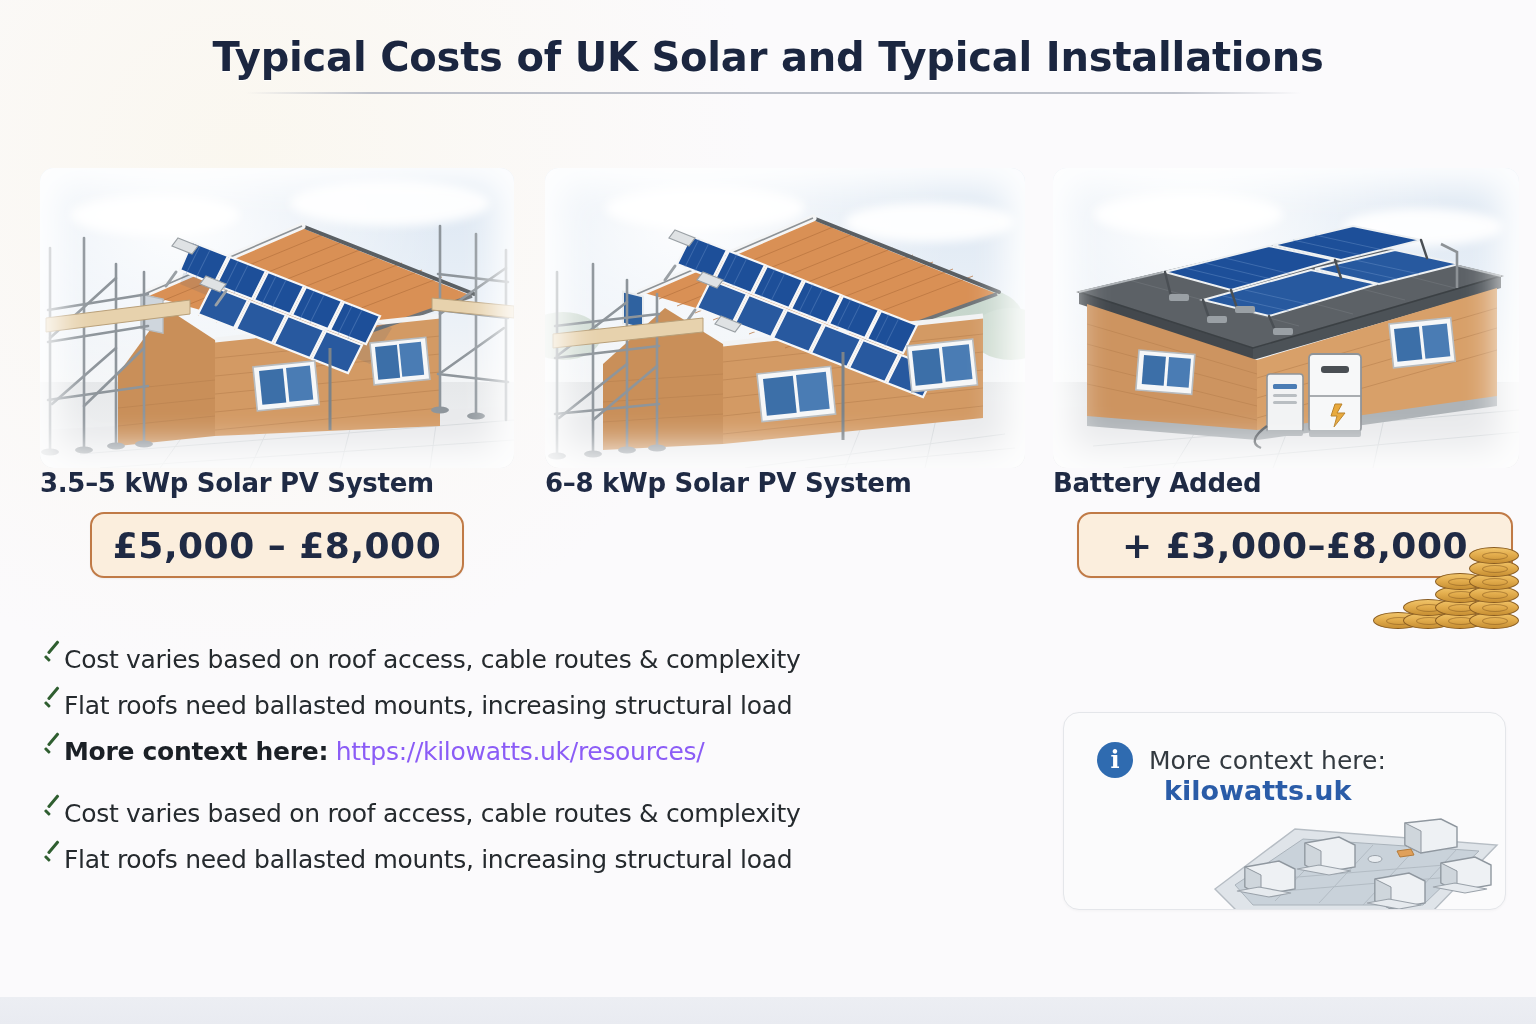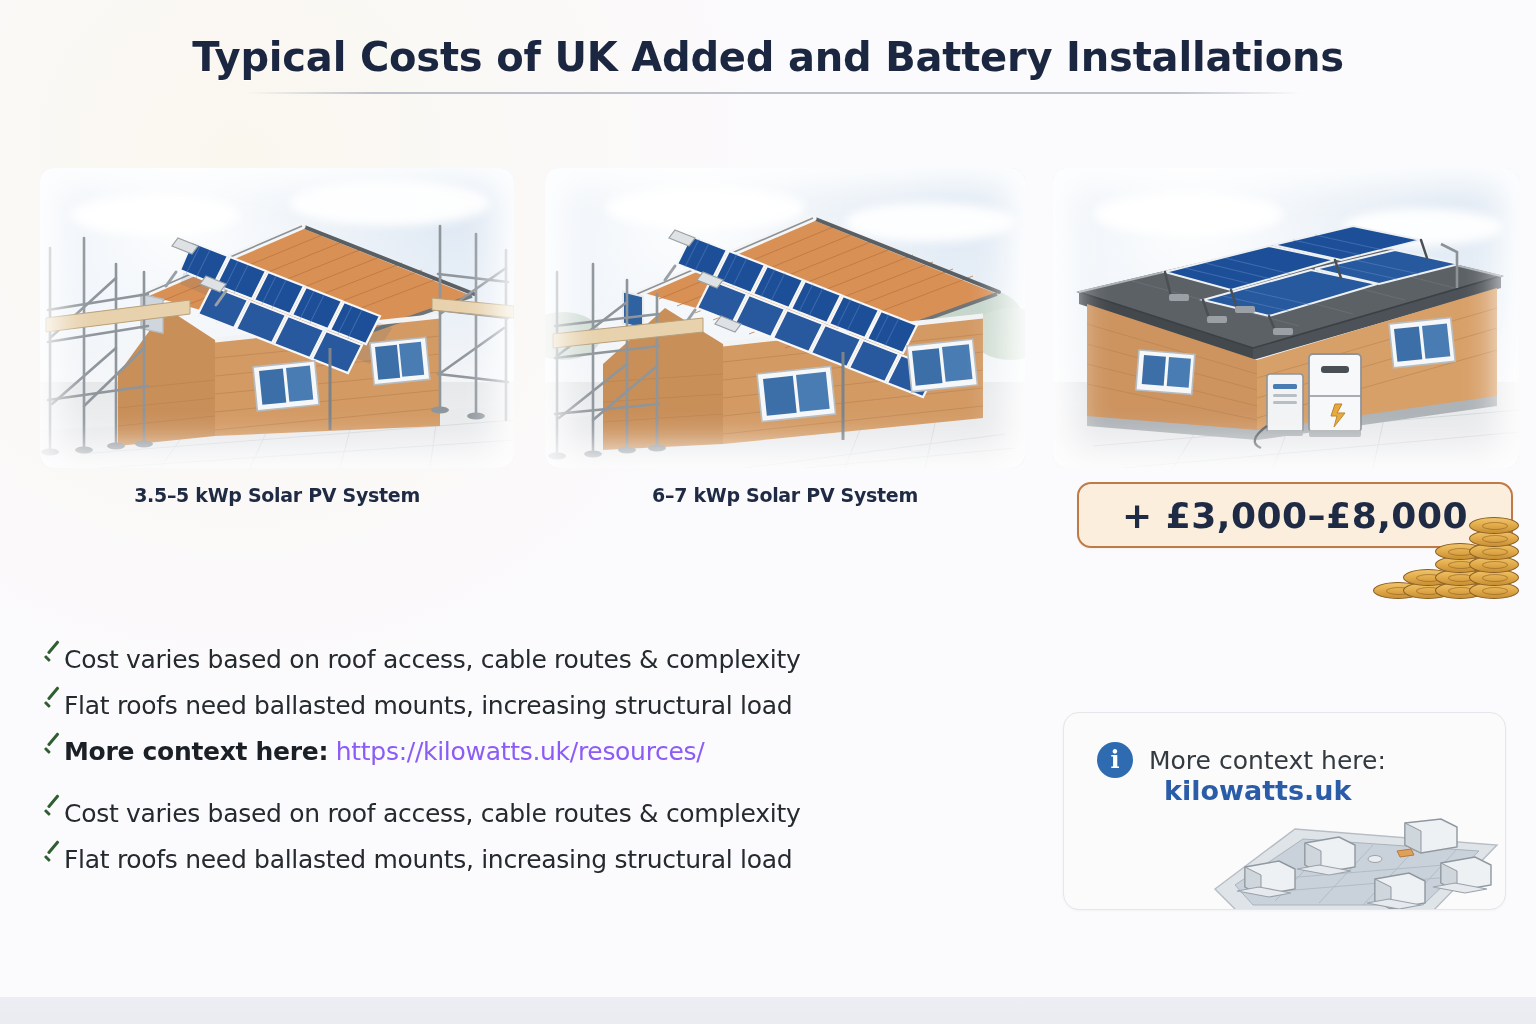--- a/index.html
+++ b/index.html
@@ -95,23 +95,21 @@
     background: linear-gradient(to bottom, #e6e8ea, #f2f3f4);
   }
   
   .illus .fade {
     position: absolute; inset: 0;
     box-shadow: inset 0 0 34px 20px rgba(255,255,255,.92);
     pointer-events: none;
   }
 
   .card-label {
-    margin-top: 16px;
-    text-align: center;
-    font-size: 19px;
+    font-size: 26px;
     font-weight: bold;
     color: #1f2a44;
     font-family: "DejaVu Sans", sans-serif;
     letter-spacing: -0.3px;
   }
 
   .price-wrap { position: relative; margin-top: 14px; }
   .price-box {
     border: 2px solid #c07a46;
     background: #fbeedd;
@@ -262,21 +260,21 @@
     width: 1536px; height: 27px;
     background: linear-gradient(to bottom, #eceef3, #e9ebf1);
   }
 </style>
 </head>
 <body>
 
 <div id="page">
   <div id="sheet">
 
-    <div id="title">Typical Costs of UK Added and Battery Installations</div>
+    <div id="title">Typical Costs of UK Solar and Typical Installations</div>
     <div id="title-rule"></div>
 
     <div class="col" id="col1">
       <div class="illus">
         <div class="sky"></div>
         <div class="cloud" style="left:30px;top:26px;width:170px;height:42px;"></div>
         <div class="cloud" style="left:250px;top:12px;width:200px;height:46px;"></div>
         <div class="ground"></div>
         <svg viewBox="0 0 474 300" width="474" height="300" style="position:absolute;inset:0;">
 
@@ -414,20 +412,23 @@
               <ellipse cx="104" cy="276" rx="9" ry="3.5"></ellipse>
             <ellipse cx="400" cy="242" rx="9" ry="3.5"></ellipse>
               <ellipse cx="436" cy="248" rx="9" ry="3.5"></ellipse>
           </g>
 
           <path d="M290 180 L290 262" stroke="#7d8388" stroke-width="3" fill="none"></path>
         </svg>
         <div class="fade"></div>
       </div>
       <div class="card-label">3.5–5 kWp Solar PV System</div>
+      <div class="price-wrap">
+        <div class="price-box">£5,000 – £8,000</div>
+      </div>
     </div>
 
     <div class="col" id="col2">
       <div class="illus">
         <div class="sky"></div>
         <div class="cloud" style="left:60px;top:18px;width:200px;height:44px;"></div>
         <div class="cloud" style="left:300px;top:34px;width:170px;height:40px;"></div>
         <div class="ground"></div>
         <svg viewBox="0 0 480 300" width="480" height="300" style="position:absolute;inset:0;">
 
@@ -544,21 +545,21 @@
           <g fill="#8e959b">
             <ellipse cx="12" cy="288" rx="9" ry="3.5"></ellipse>
               <ellipse cx="48" cy="286" rx="9" ry="3.5"></ellipse>
             <ellipse cx="82" cy="282" rx="9" ry="3.5"></ellipse>
               <ellipse cx="112" cy="280" rx="9" ry="3.5"></ellipse>
           </g>
           <path d="M298 184 L298 272" stroke="#7d8388" stroke-width="3" fill="none"></path>
         </svg>
         <div class="fade"></div>
       </div>
-      <div class="card-label">6–7 kWp Solar PV System</div>
+      <div class="card-label">6–8 kWp Solar PV System</div>
     </div>
 
     <div class="col" id="col3">
       <div class="illus">
         <div class="sky"></div>
         <div class="cloud" style="left:40px;top:24px;width:190px;height:44px;"></div>
         <div class="cloud" style="left:290px;top:40px;width:160px;height:38px;"></div>
         <div class="ground"></div>
         <svg viewBox="0 0 466 300" width="466" height="300" style="position:absolute;inset:0;">
           <path d="M0 240 L466 214 L466 300 L0 300 Z" fill="#e9eaec"></path>
@@ -663,20 +664,21 @@
             <rect x="86" y="182" width="56" height="40" fill="#f6f7f8" stroke="#b7bcc0" stroke-width="1.6" transform="rotate(4.5 86 182)"></rect>
             <rect x="91" y="187" width="22" height="29" fill="#3c6fa8" transform="rotate(4.5 91 187)"></rect>
             <rect x="116" y="189" width="22" height="29" fill="#4a7cb4" transform="rotate(4.5 116 189)"></rect>
             <rect x="336" y="156" width="62" height="44" fill="#f6f7f8" stroke="#b7bcc0" stroke-width="1.6" transform="rotate(-6 336 156)"></rect>
             <rect x="341" y="161" width="25" height="33" fill="#3c6fa8" transform="rotate(-6 341 161)"></rect>
             <rect x="369" y="158" width="25" height="33" fill="#4a7cb4" transform="rotate(-6 369 158)"></rect>
           </g>
         </svg>
         <div class="fade"></div>
       </div>
+      <div class="card-label">Battery Added</div>
       <div class="price-wrap">
         <div class="price-box">+ £3,000–£8,000</div>
         <div id="coins">
           <div class="stack" style="left:0;">
             <div class="coin" style="bottom:0;left:0;"></div>
           </div>
           <div class="stack" style="left:30px;">
             <div class="coin" style="bottom:0;left:0;"></div>
             <div class="coin" style="bottom:13px;left:0;"></div>
           </div>

